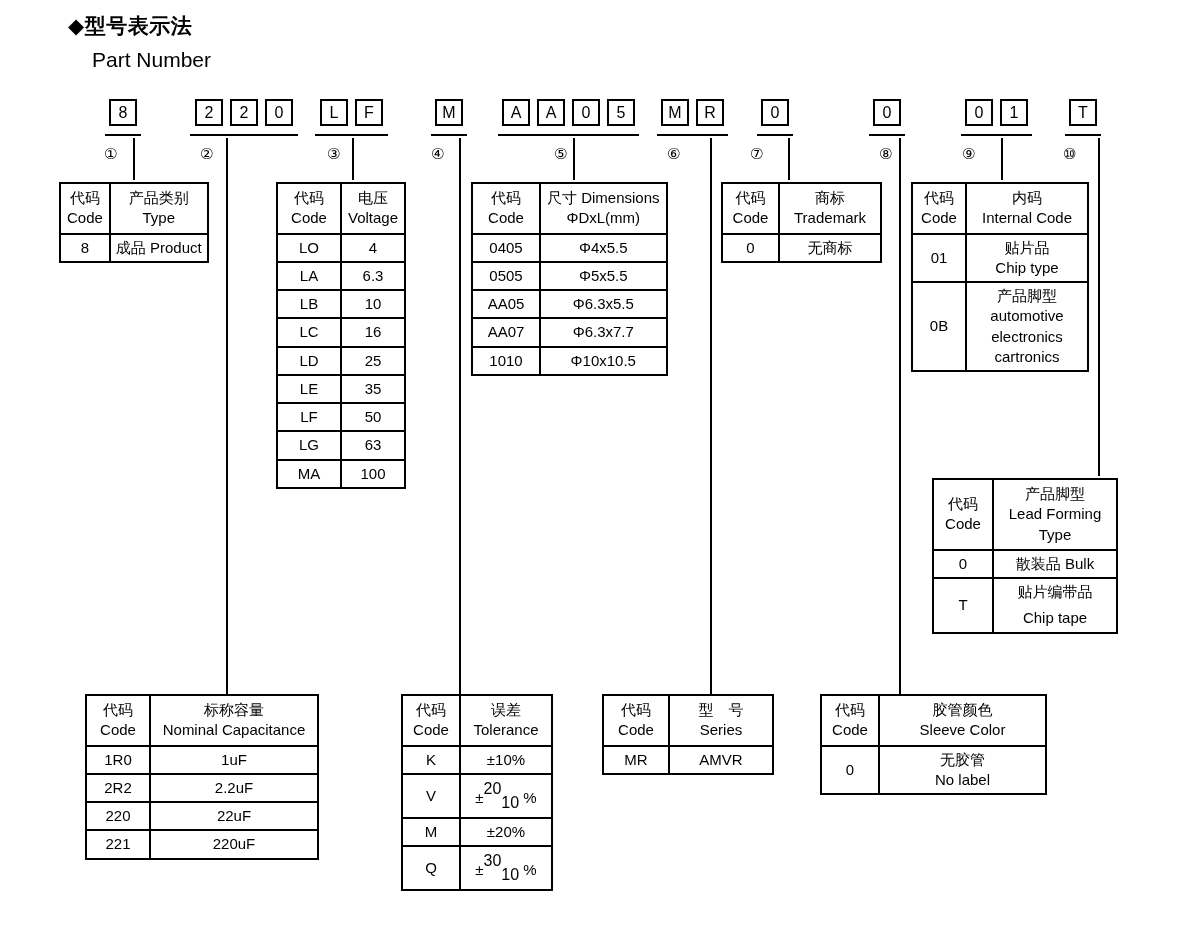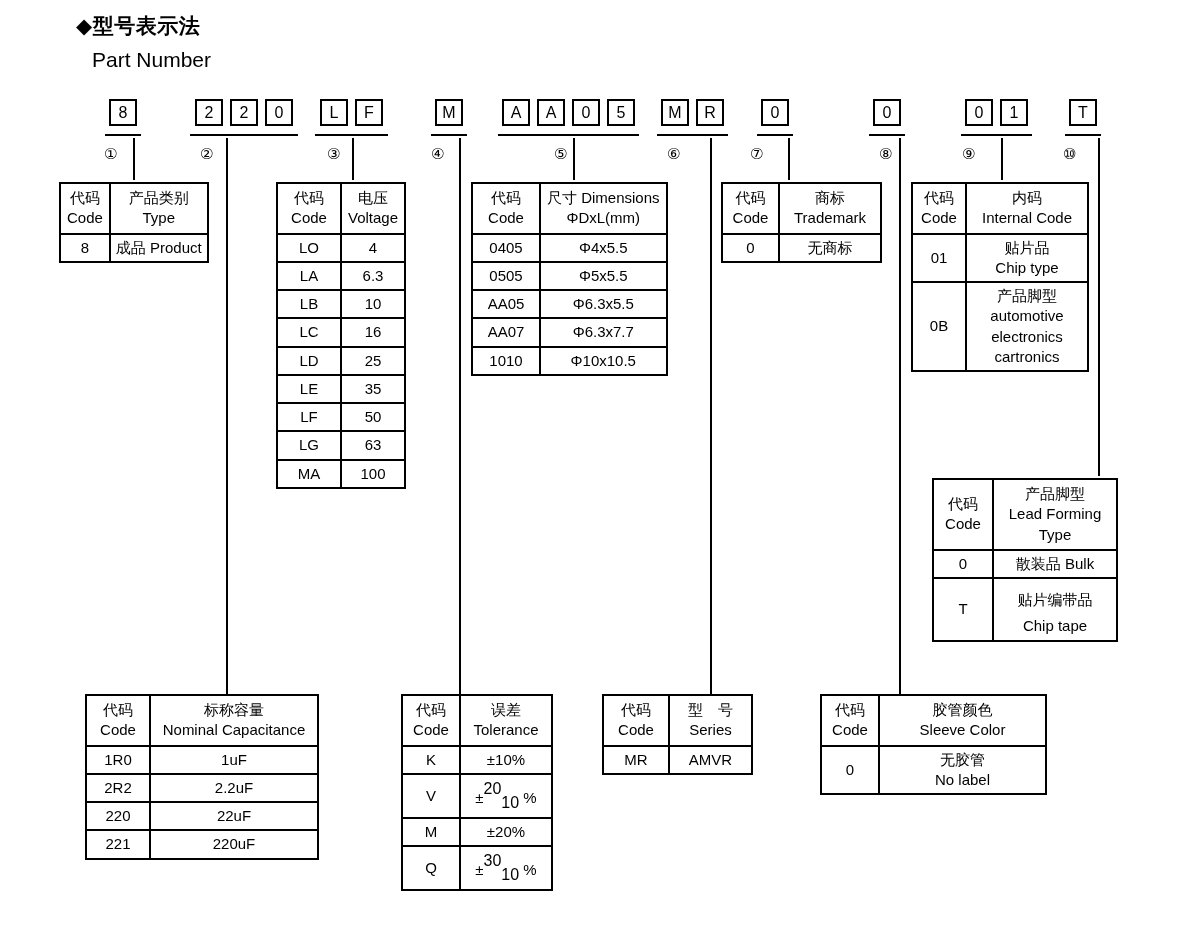--- a/index.html
+++ b/index.html
@@ -11,21 +11,21 @@
     width: 1192px; height: 938px;
     position: relative;
     font-family: "Liberation Sans", "DejaVu Sans", sans-serif;
     color: #000;
     overflow: hidden;
   }
   #stage { position: absolute; inset: 0; }
 
   
   .heading-cn {
-    position: absolute; left: 76px; top: 12px;
+    position: absolute; left: 68px; top: 12px;
     font-size: 21px; font-weight: 700; letter-spacing: 0.5px;
     white-space: nowrap;
   }
   .heading-en {
     position: absolute; left: 92px; top: 48px;
     font-size: 21px; font-weight: 400;
     white-space: nowrap;
   }
 
   
@@ -322,21 +322,21 @@
         <span class="hd-2">Type</span>
       </td>
     </tr>
     <tr>
       <td>0</td>
       <td>散装品 Bulk</td>
     </tr>
     <tr>
       <td>T</td>
       <td>
-        <span class="hd-2" style="margin-bottom:6px;margin-top:8px;">贴片编带品</span>
+        <span class="hd-2" style="margin-bottom:6px;">贴片编带品</span>
         <span class="hd-2">Chip tape</span>
       </td>
     </tr>
   </tbody>
     </table>
 
   <table class="tbl" style="left:85px;top:694px;">
     <tbody>
         <tr>
       <td class="hd" style="width:64px;">
@@ -398,21 +398,21 @@
   </tbody>
     </table>
 
   <table class="tbl" style="left:602px;top:694px;">
     <tbody>
         <tr>
       <td class="hd" style="width:66px;">
         <span class="hd-2">代码</span>
         <span class="hd-2">Code</span>
       </td>
-      <td class="hd" style="width:83px;border-radius:15px;">
+      <td class="hd" style="width:104px;border-radius:15px;">
         <span class="hd-2">型　号</span>
         <span class="hd-2">Series</span>
       </td>
     </tr>
     <tr>
       <td>MR</td>
       <td>AMVR</td>
     </tr>
   </tbody>
     </table>

